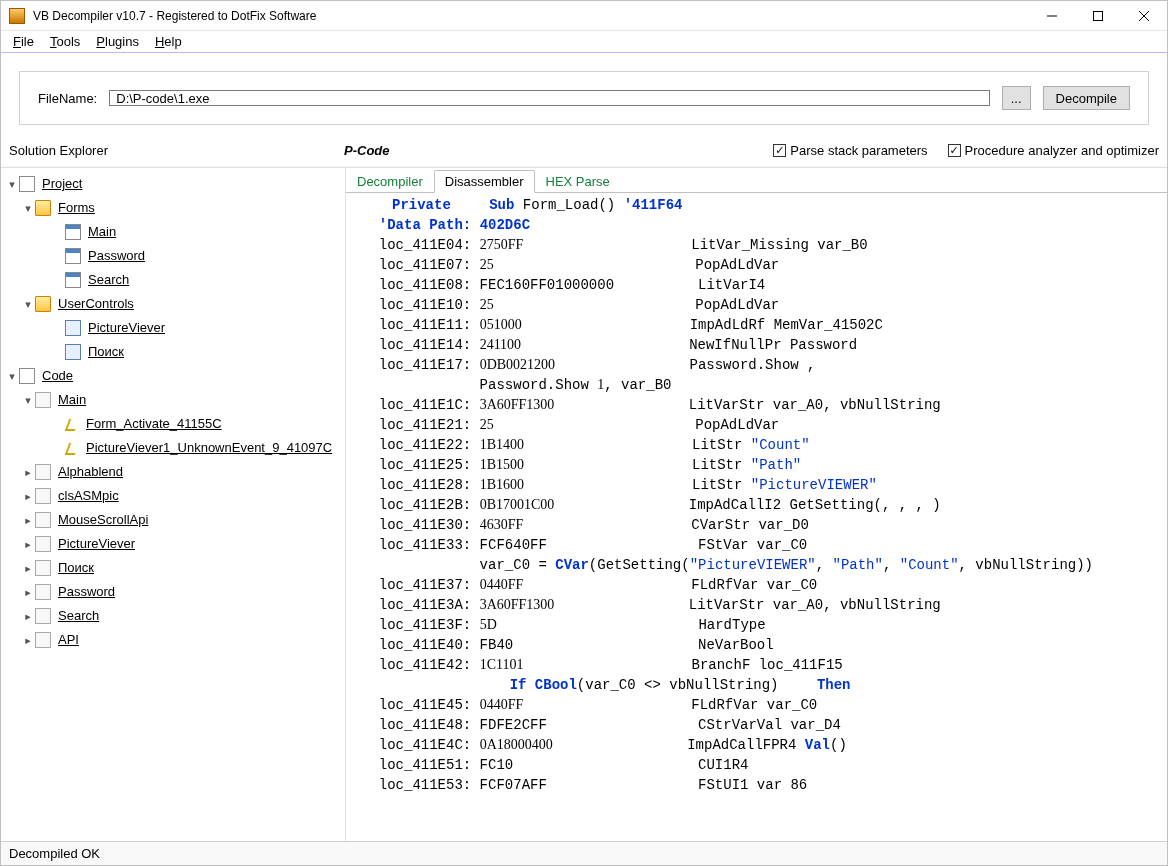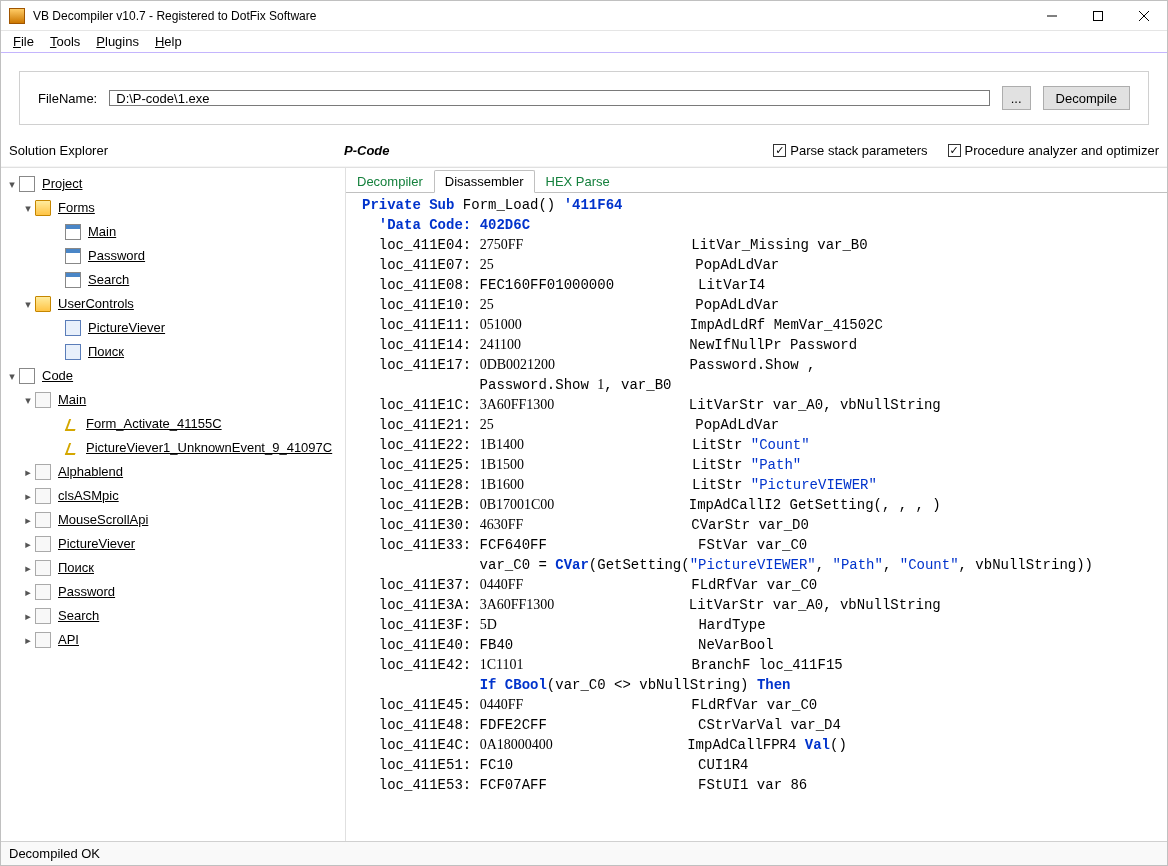--- a/index.html
+++ b/index.html
@@ -96,21 +96,21 @@
   .tab.active { border-color:#c0c0c0; border-bottom:1px solid #fff; background:#fff; border-radius:2px 2px 0 0;}
   .tab:not(.active) { color:#15803d; }
   
   .code-scroll {
     flex:1; overflow:auto; position:relative; font-family: Consolas, "Courier New", monospace; font-size:14px; line-height:20px; padding:2px 4px 2px 16px;
     white-space:pre;
   }
   .code-scroll::-webkit-scrollbar { height:17px; width:17px;}
   .code-scroll::-webkit-scrollbar-track { background:#f0f0f0; }
   .code-scroll::-webkit-scrollbar-thumb { background:#c0c0c0; }
-  .kw { color:#0033cc; font-weight:bold; }
+  .kw { color:#0033cc; font-weight:bold;margin-left:30px; }
   .cm { color:#0033cc; font-weight:bold; }
   .hx { color:#000000;font-family:Liberation Serif, serif; }
   .st { color:#0033cc; }
   .fn { color:#0033cc; font-weight:bold;}
   
   .statusbar {
     height:24px; border-top:1px solid #d0d0d0; display:flex; align-items:center; padding:0 8px; font-size:13px; background:#f9f9f9;
   }
 </style>
 </head>
@@ -303,21 +303,21 @@
     <div style="height:10px;width:400px"></div>
   </div>
 
   <div class="code-pane">
     <div class="tabs">
       <div class="tab">Decompiler</div>
       <div class="tab active">Disassembler</div>
       <div class="tab">HEX Parse</div>
     </div>
     <div class="code-scroll" id="code-scroll"><span class="kw">Private</span> <span class="kw">Sub</span> Form_Load() <span class="cm">'411F64</span>
-  <span class="cm">'Data Code: 402D6C</span>
+  <span class="cm">'Data Path: 402D6C</span>
   loc_411E04: <span class="hx">2750FF</span>                    LitVar_Missing var_B0
   loc_411E07: <span class="hx">25</span>                        PopAdLdVar
   loc_411E08: FEC160FF01000000          LitVarI4
   loc_411E10: <span class="hx">25</span>                        PopAdLdVar
   loc_411E11: <span class="hx">051000</span>                    ImpAdLdRf MemVar_41502C
   loc_411E14: <span class="hx">241100</span>                    NewIfNullPr Password
   loc_411E17: <span class="hx">0DB0021200</span>                Password.Show ,
               Password.Show <span class="hx">1</span>, var_B0
   loc_411E1C: <span class="hx">3A60FF1300</span>                LitVarStr var_A0, vbNullString
   loc_411E21: <span class="hx">25</span>                        PopAdLdVar

